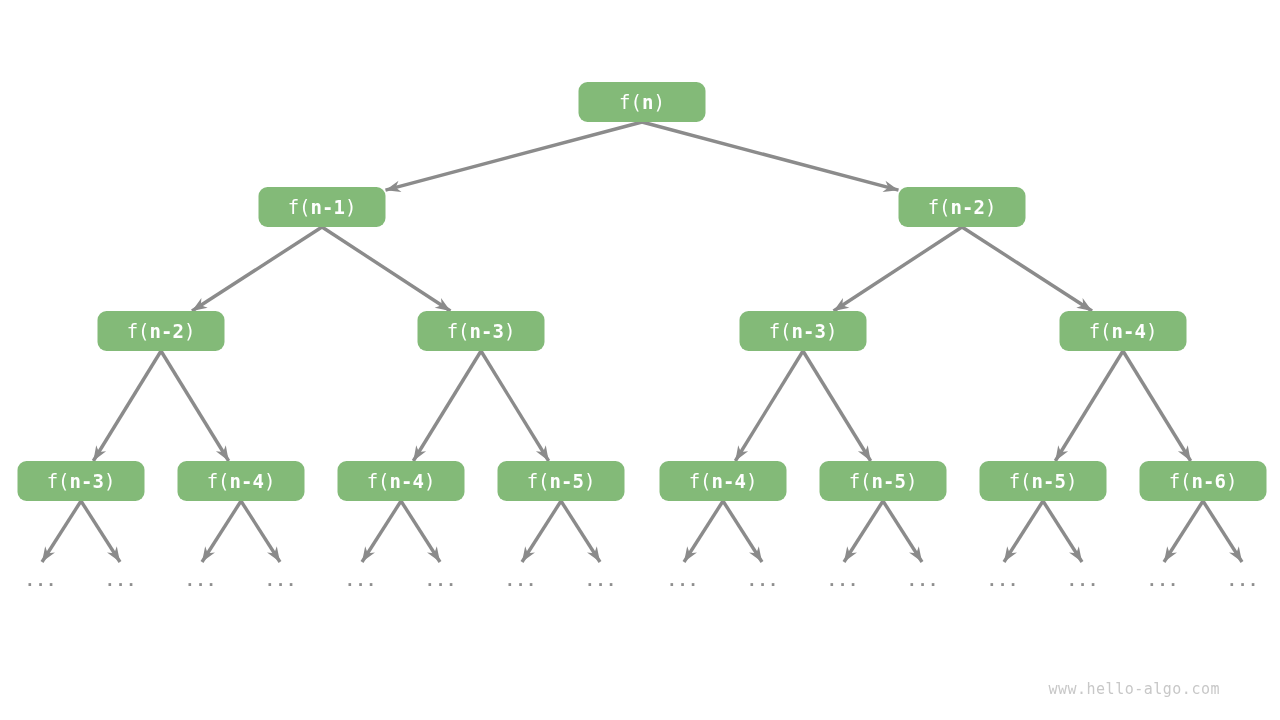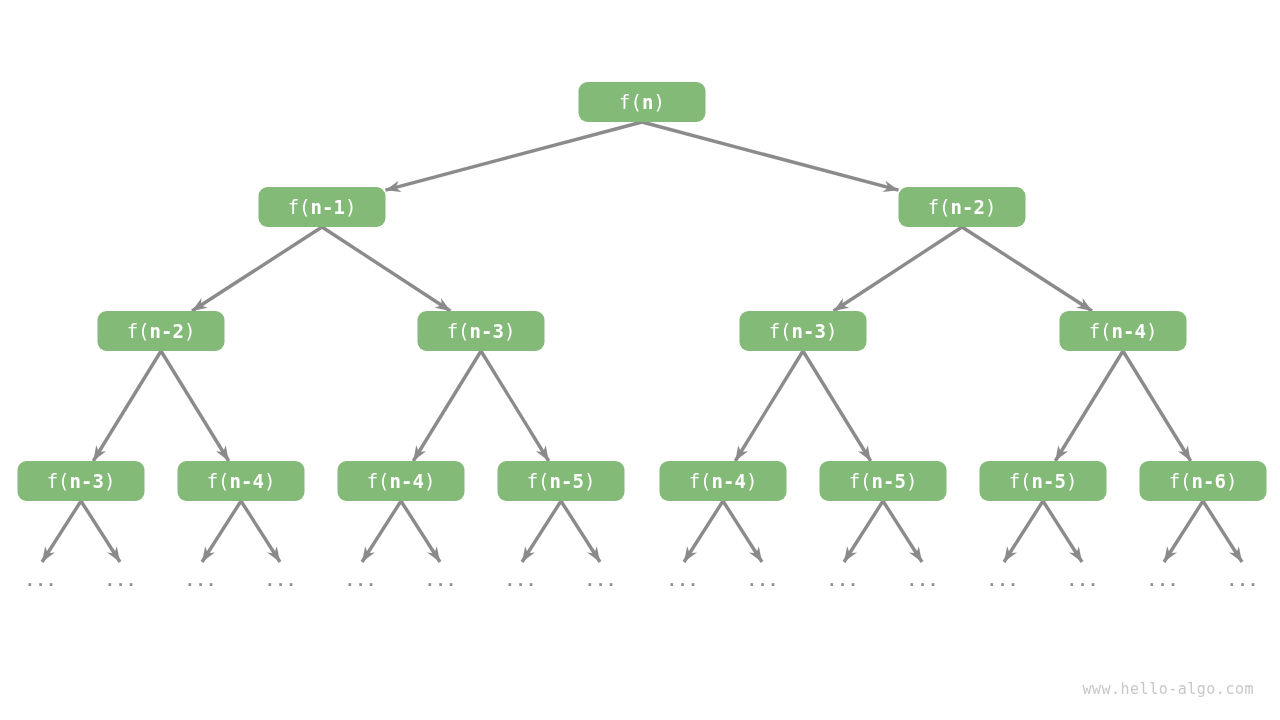--- a/index.html
+++ b/index.html
@@ -13,21 +13,21 @@
     height: 720px;
     background: #ffffff;
     overflow: hidden;
     font-family: "DejaVu Sans Mono", "Liberation Mono", monospace;
   }
   svg text {
     font-family: "DejaVu Sans Mono", "Liberation Mono", monospace;
   }
   .watermark {
     position: absolute;
-    right: 26px;
+    right: 60px;
     bottom: 22px;
     font-size: 15px;
     letter-spacing: 0.5px;
     color: #c8c8c8;
     user-select: none;
   }
 </style>
 </head>
 <body>
 

